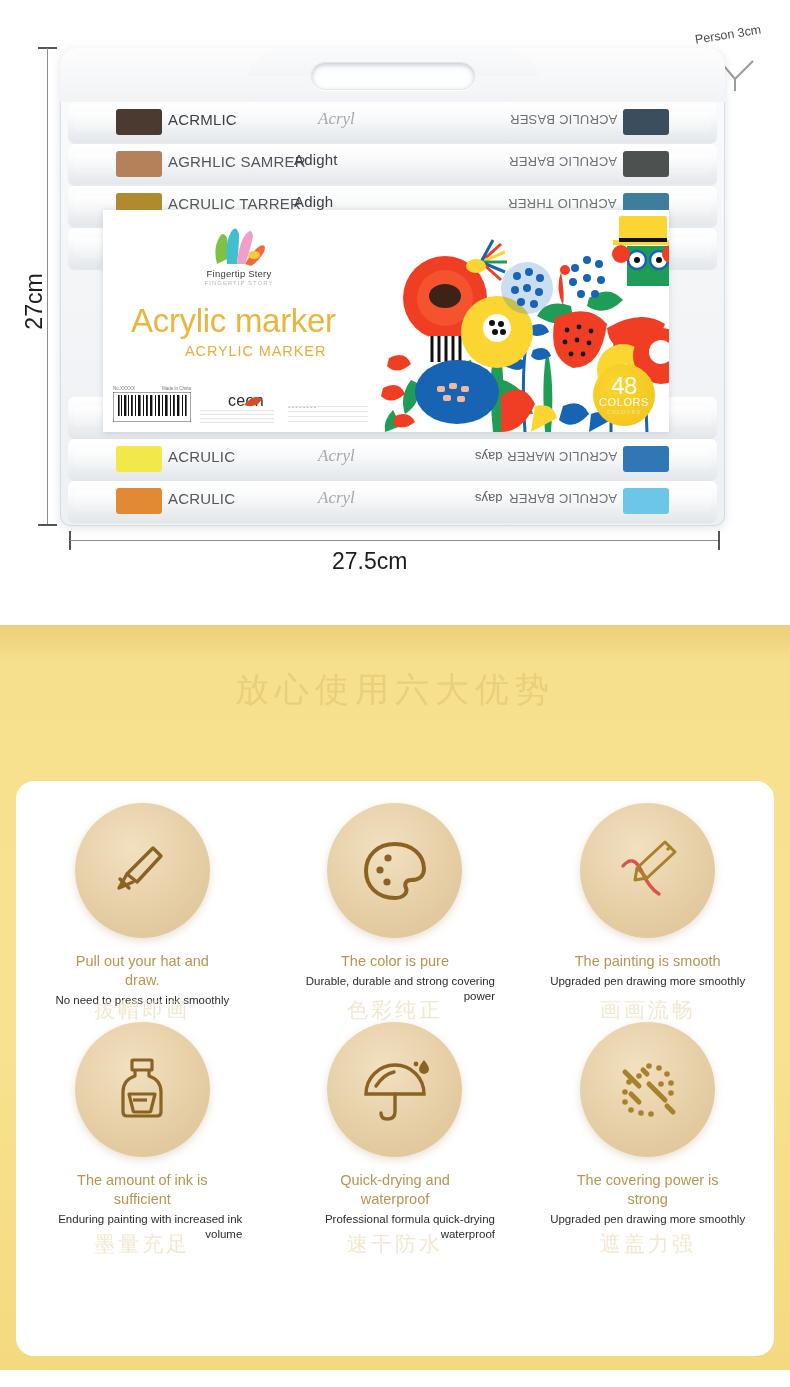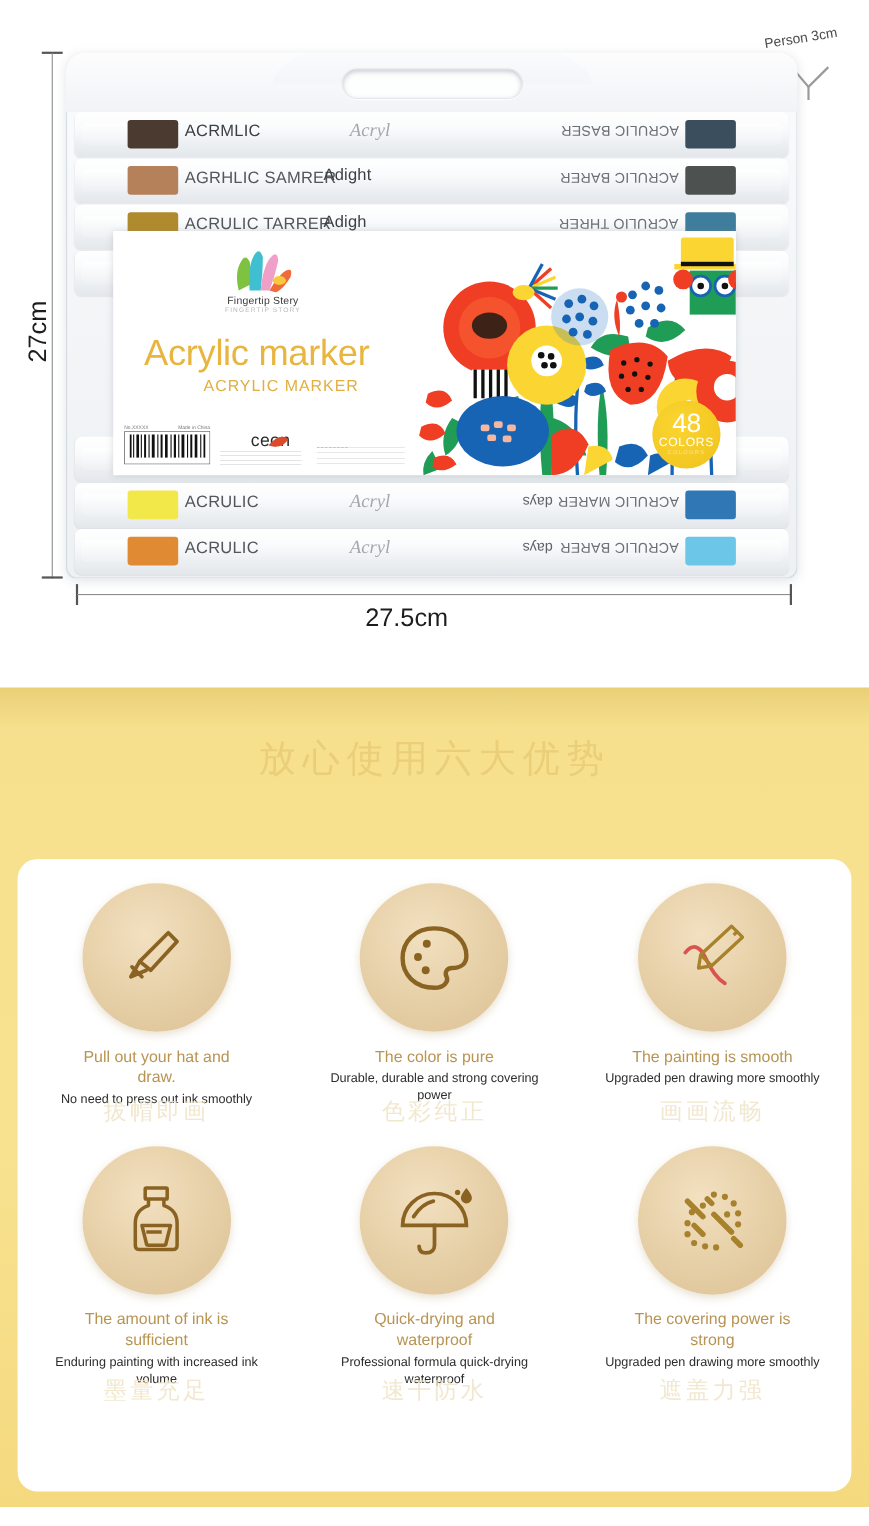--- a/index.html
+++ b/index.html
@@ -187,36 +187,36 @@
     font-size:34px; color:rgba(215,180,95,.40); letter-spacing:6px; white-space:nowrap;
     pointer-events:none;
   }
 
   .cards-panel {
     position:absolute; left:16px; top:156px; width:758px; height:575px;
     background:#fff; border-radius:18px;
   }
   .cards-grid {
     position:absolute; left:0; top:22px; width:100%;
-    display:grid; grid-template-columns:repeat(3,1fr); row-gap:34px;
+    display:grid; grid-template-columns:repeat(3,1fr); row-gap:14px;
   }
   .card { display:flex; flex-direction:column; align-items:center; position:relative; }
   .card-circle {
     width:135px; height:135px; border-radius:50%;
     background:radial-gradient(circle at 42% 34%, #f2e0c0 0%, #e7d1a9 48%, #dcc093 100%);
     box-shadow:0 3px 8px rgba(190,170,130,.35);
     display:flex; align-items:center; justify-content:center;
   }
   .card-title {
     margin-top:14px; font-size:14.5px; color:#b89452; line-height:1.3;
     text-align:center; max-width:170px;
   }
   .card-desc {
     margin-top:3px; font-size:11.5px; color:#2c2c2c; line-height:1.32;
-    text-align:center; max-width:200px;
+    text-align:right; max-width:200px;
   }
   .card-wm {
     position:absolute; bottom:-16px; left:50%; transform:translateX(-50%);
     font-size:21px; color:rgba(240,228,200,.85); letter-spacing:3px; white-space:nowrap;
   }
   .bottom-strip { position:absolute; left:0; top:1370px; width:790px; height:17px; background:#fff; }
 </style>
 </head>
 <body>
 

